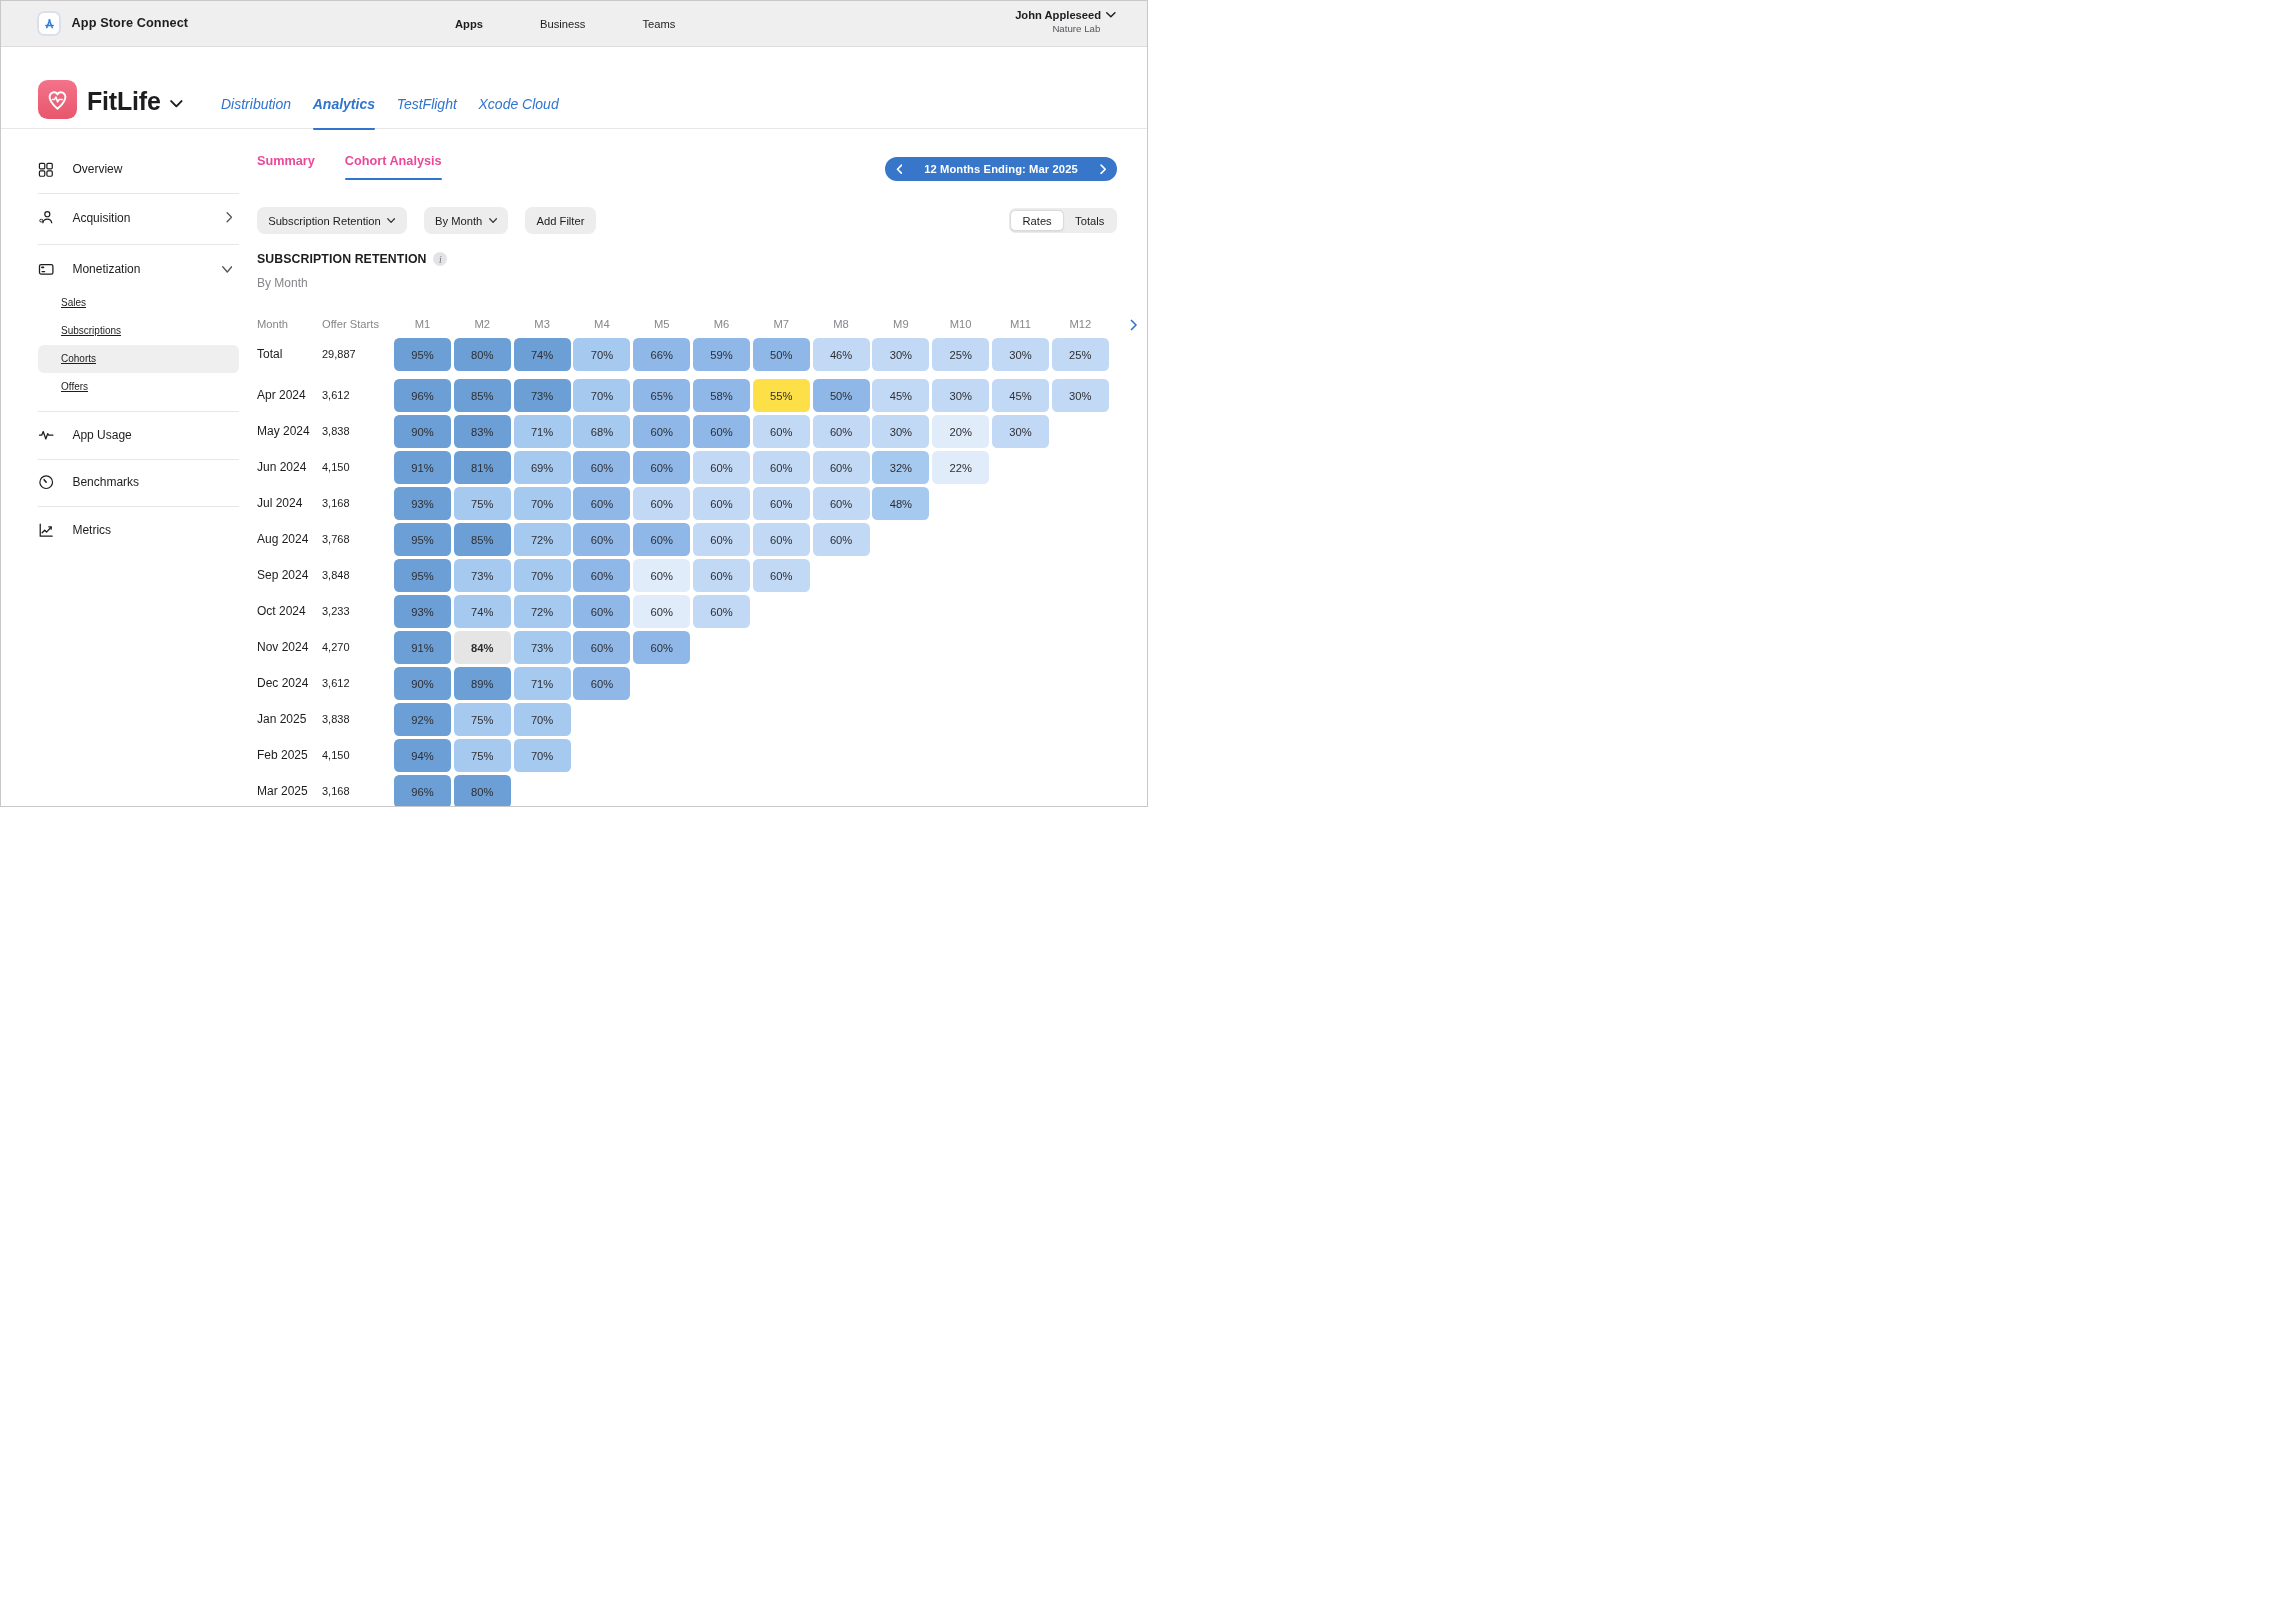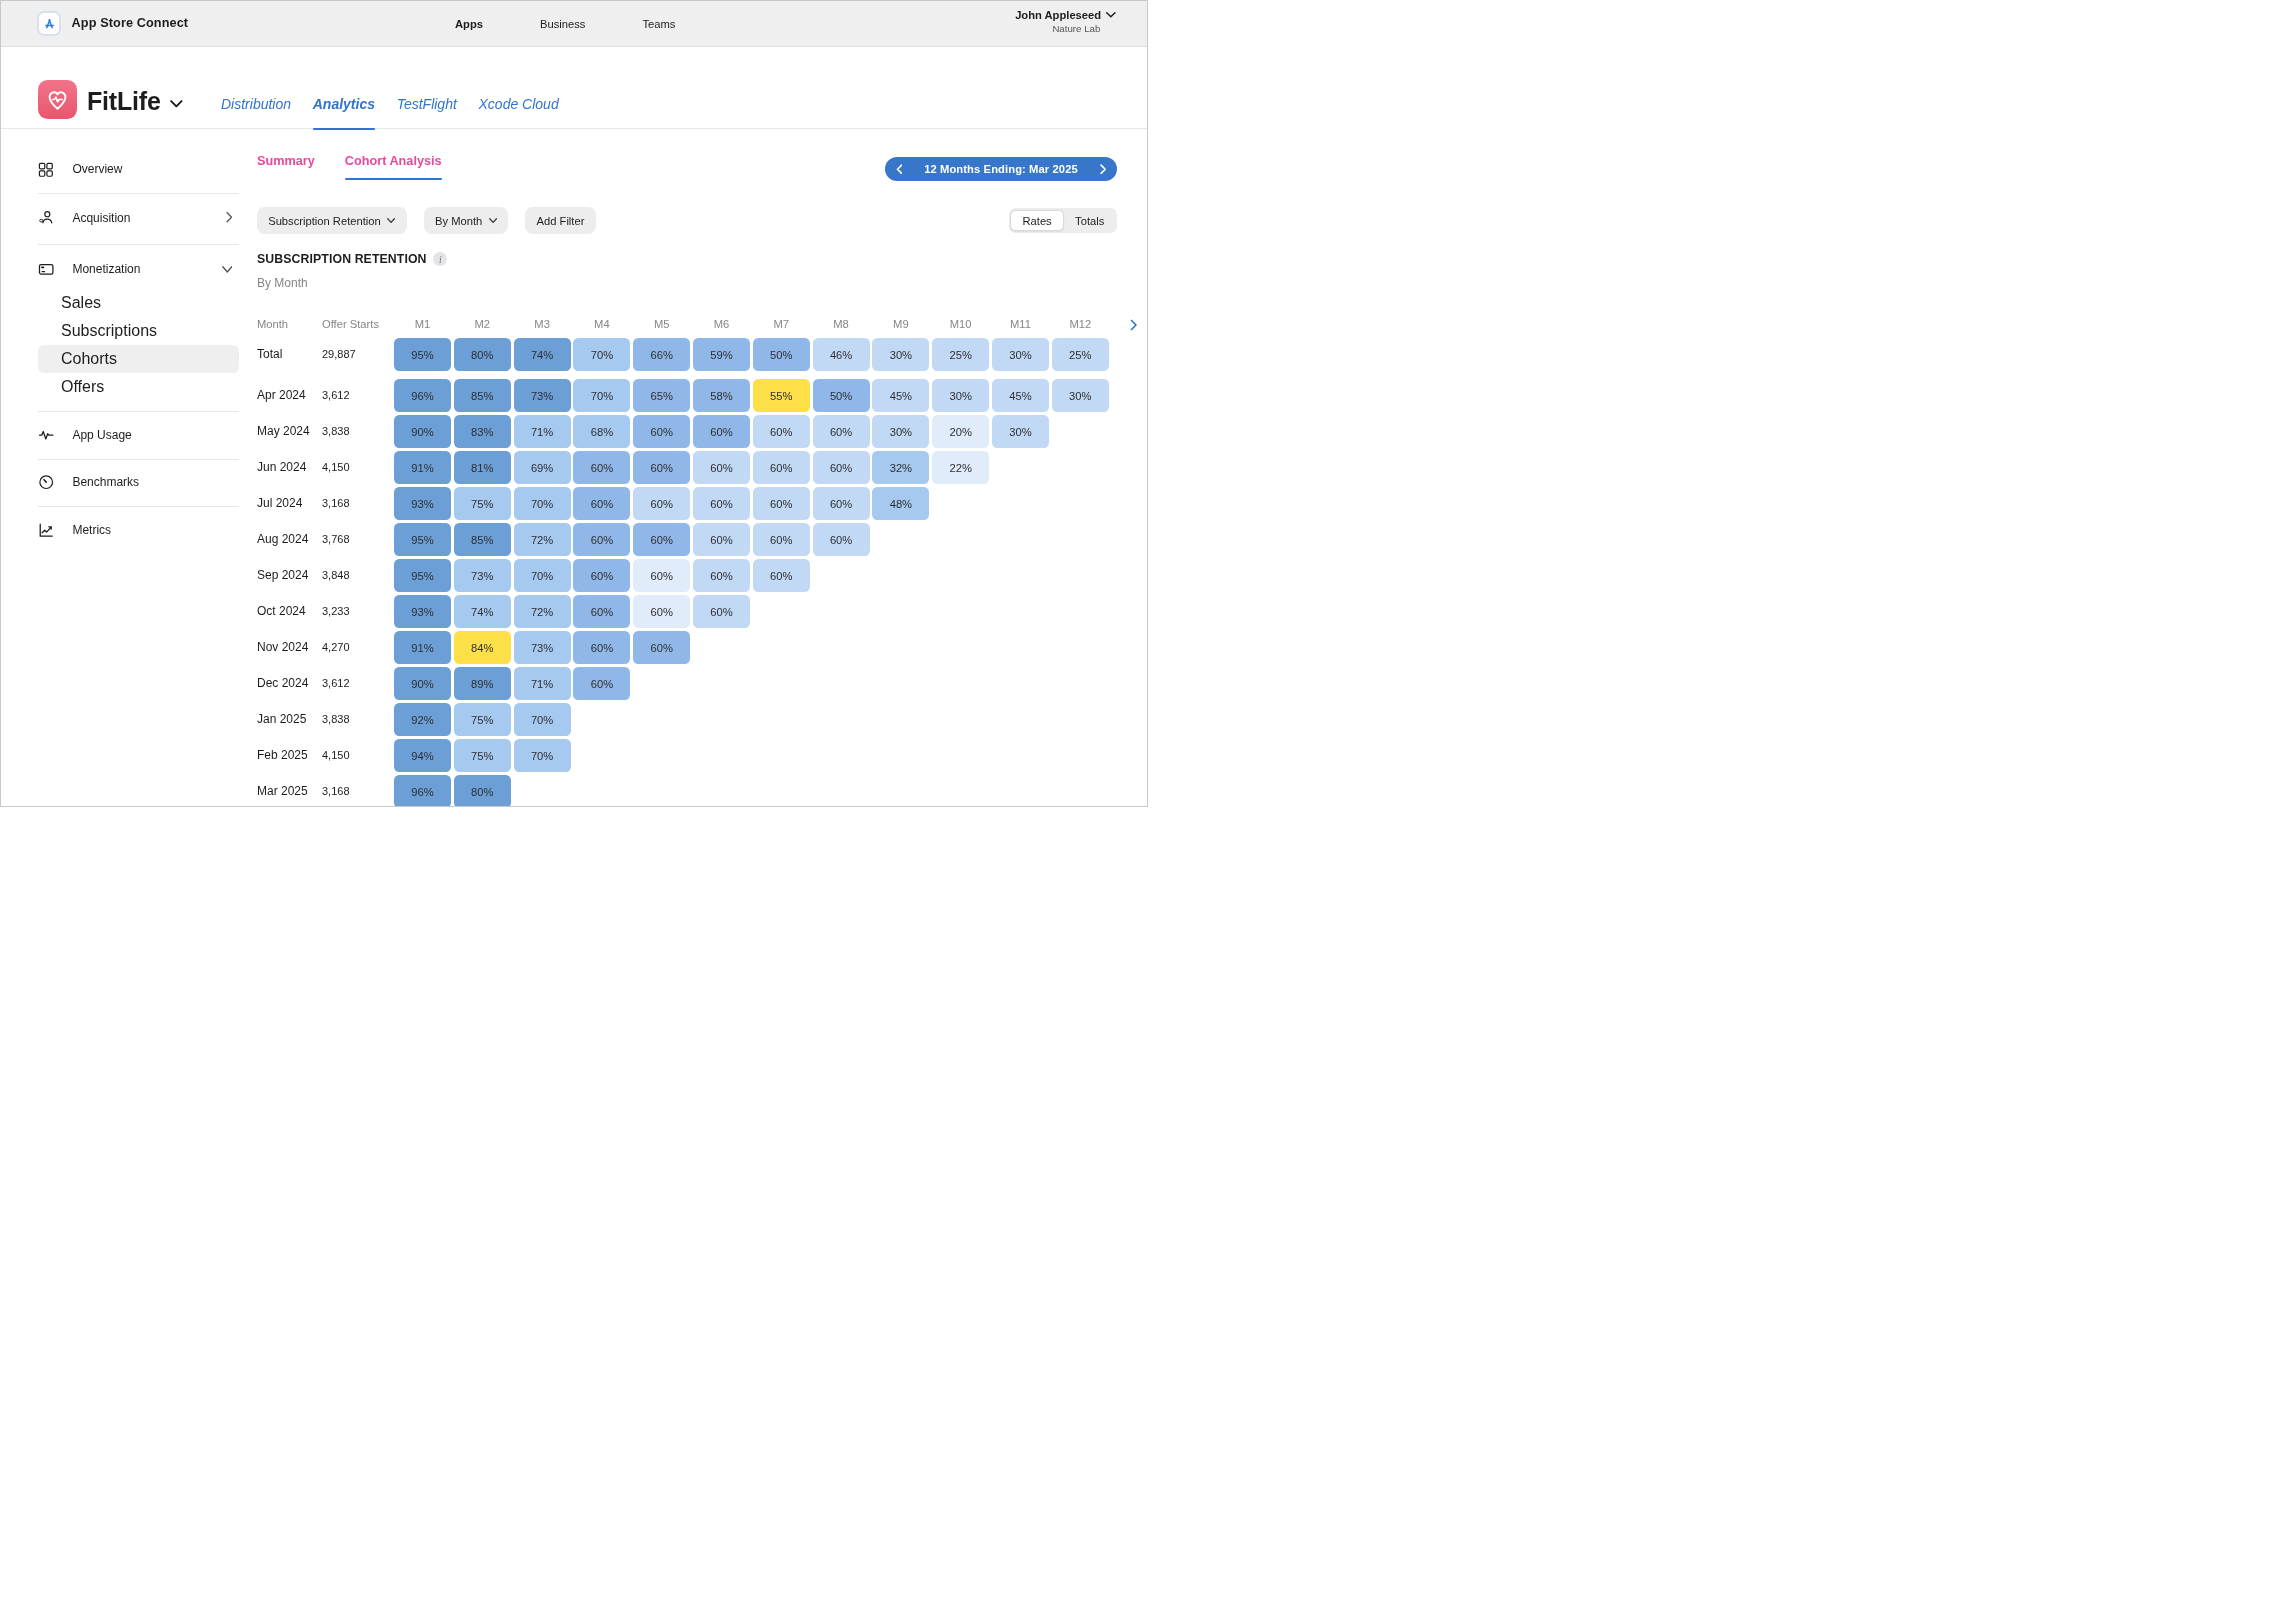--- a/index.html
+++ b/index.html
@@ -39,21 +39,21 @@
 
   
   .body-row { display:flex; height:678px; }
   .sidebar { width:238px; flex:none; padding:25.4px 0 0 37px; }
   .side-item { height:30px; display:flex; align-items:center; gap:18px; width:201px; position:relative; }
   .side-item .s-label { font-size:12px; }
   .side-item .s-chev { position:absolute; right:6.7px; display:flex; }
   .side-icon { width:16.4px; display:flex; justify-content:center; }
   .side-hr { border:none; border-top:0.7px solid #e7e7e8; width:201px; }
   .side-child { height:28px; display:flex; align-items:center; padding-left:23px; width:201px;
-                border-radius:6px; font-size:16px; }
+                border-radius:6px; font-size:10px;text-decoration:underline; }
   .side-child.selected { background:#efeff0; }
   .sb-children { margin-top:4.5px; }
 
   main { flex:1; position:relative; }
 
   
   .subtabs { position:absolute; left:18px; top:25px; display:flex; gap:30px; }
   .subtab { position:relative; font-size:12.7px; font-weight:600; color:#ec4899; padding-bottom:12px; cursor:default; }
   .subtab.active::after { content:""; position:absolute; left:0; right:0; bottom:0; height:2.2px;
                           background:#3074ce; border-radius:1.5px; }
@@ -412,21 +412,21 @@
             <div class="cell" style="background: rgb(166, 201, 240);">74%</div>
             <div class="cell" style="background: rgb(166, 201, 240);">72%</div>
             <div class="cell" style="background: rgb(143, 184, 232);">60%</div>
             <div class="cell" style="background: rgb(225, 236, 251);">60%</div>
             <div class="cell" style="background: rgb(194, 217, 246);">60%</div>
           </div>
           <div class="t-row">
             <span class="c-month">Nov 2024</span>
             <span class="c-offer">4,270</span>
             <div class="cell" style="background: rgb(107, 159, 214);">91%</div>
-            <div class="cell" style="background: #fde047;">84%</div>
+            <div class="cell" style="background: #e5e5e5; font-weight: bold;">84%</div>
             <div class="cell" style="background: rgb(166, 201, 240);">73%</div>
             <div class="cell" style="background: rgb(143, 184, 232);">60%</div>
             <div class="cell" style="background: rgb(143, 184, 232);">60%</div>
           </div>
           <div class="t-row">
             <span class="c-month">Dec 2024</span>
             <span class="c-offer">3,612</span>
             <div class="cell" style="background: rgb(107, 159, 214);">90%</div>
             <div class="cell" style="background: rgb(107, 159, 214);">89%</div>
             <div class="cell" style="background: rgb(166, 201, 240);">71%</div>

